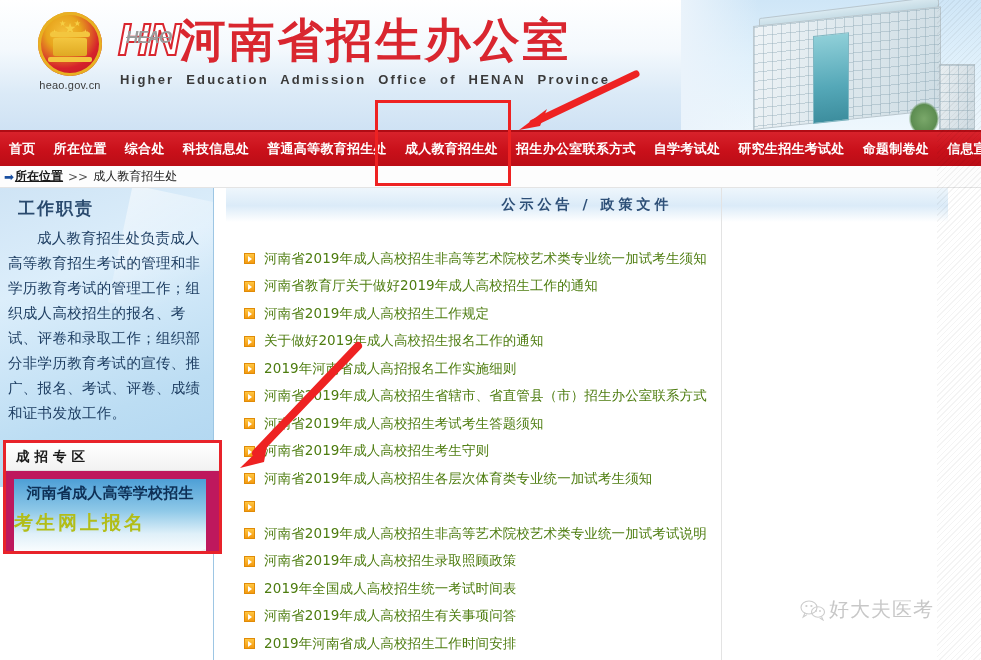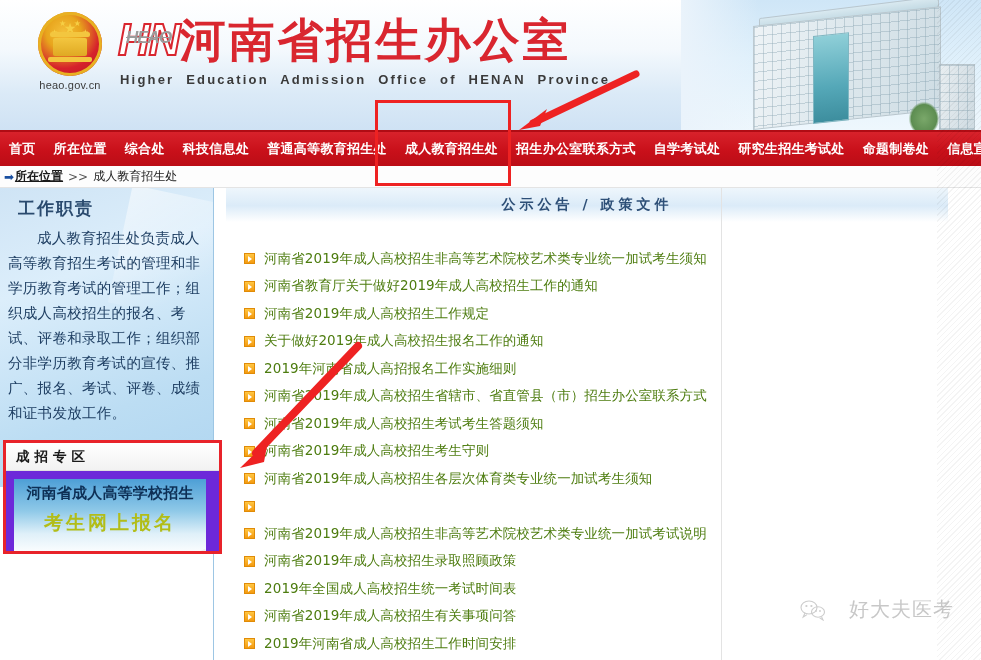--- a/index.html
+++ b/index.html
@@ -216,35 +216,35 @@
     height: 28px; padding-left: 10px;
     display: flex; align-items: center;
     background: linear-gradient(180deg,#ffffff 0%, #f2f2f2 100%);
     border-bottom: 1px solid #e0e0e0;
     font-size: 13.5px; font-weight: bold; color: #1a1a1a;
     letter-spacing: 5px;
     font-family: "DejaVu Sans", sans-serif;
   }
   .zone-body {
     position: relative; height: 104px;
-    background: #6d28d9; overflow: hidden;
+    background: #be185d; overflow: hidden;
   }
   .zone-banner {
     position: absolute; left: 8px; top: 8px; width: 192px; height: 76px;
     background: linear-gradient(180deg,#4d9fd6 0%, #8fc9e8 42%, #dff0f9 72%, #ffffff 100%);
     overflow: hidden;
   }
   .zone-banner-l1 {
     position: relative; z-index: 3; text-align: center; padding-top: 5px;
     font-size: 15px; font-weight: bold; color: #0d2f55;
     letter-spacing: .2px;
     font-family: "DejaVu Sans", sans-serif;
   }
   .zone-banner-l2 {
-    position: relative; z-index: 3; text-align: center; padding-top: 7px;
+    position: relative; z-index: 3; padding-top: 7px;
     font-size: 19px; font-weight: bold; color: #b2bd18;
     letter-spacing: 3px;
     font-family: Liberation Sans, sans-serif;
   }
   .zone-swirl {
     position: absolute; right: 2px; bottom: -26px; z-index: 1;
     width: 120px; height: 86px; opacity: .55;
   }
 
   .sidebar-divider {
@@ -301,21 +301,21 @@
     pointer-events: none;
   }
   .content-right-edge {
     position: absolute; left: 936px; top: 188px; width: 1px; height: 472px;
     background: #e3e3e3;
   }
 
   
   .watermark {
     position: absolute; left: 800px; top: 596px;
-    display: flex; align-items: center; gap: 23px;
+    display: flex; align-items: center; gap: 3px;
     opacity: .38; pointer-events: none;
   }
   .wm-icon {
     width: 26px; height: 22px;
     position: relative;
   }
   .wm-text {
     font-size: 20px; color: #6e6e6e; letter-spacing: 1px;
     font-family: "DejaVu Sans", sans-serif;
   }

